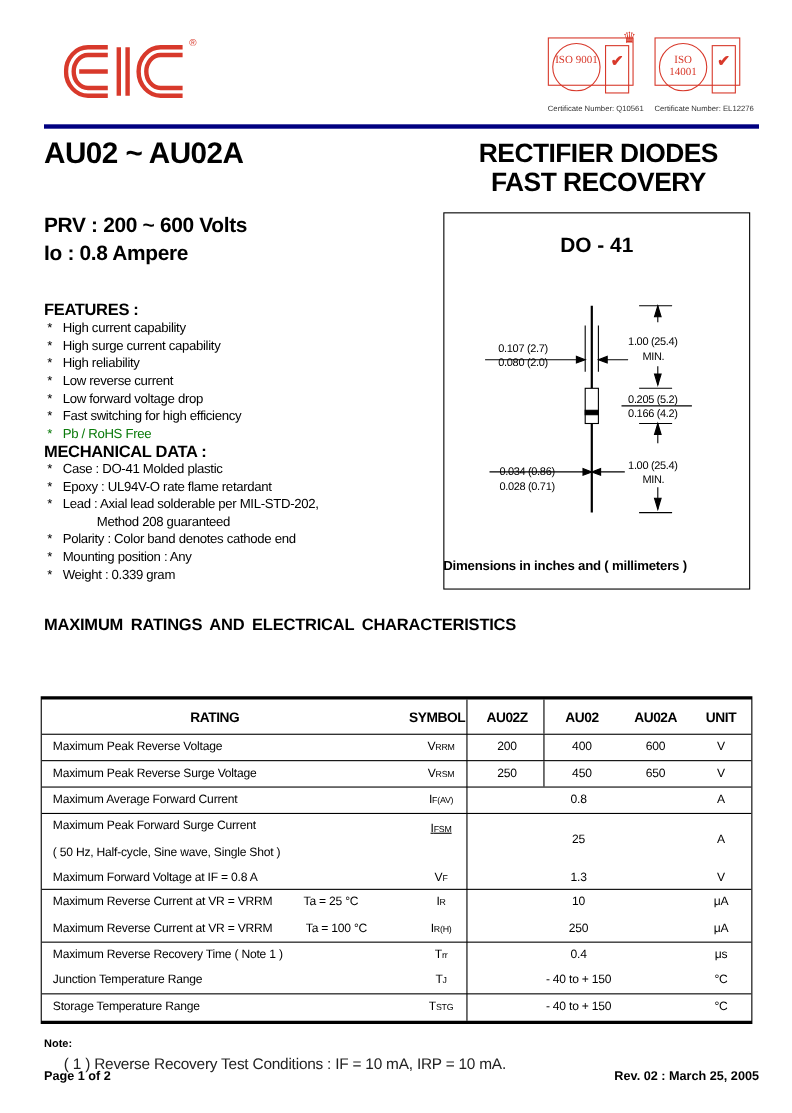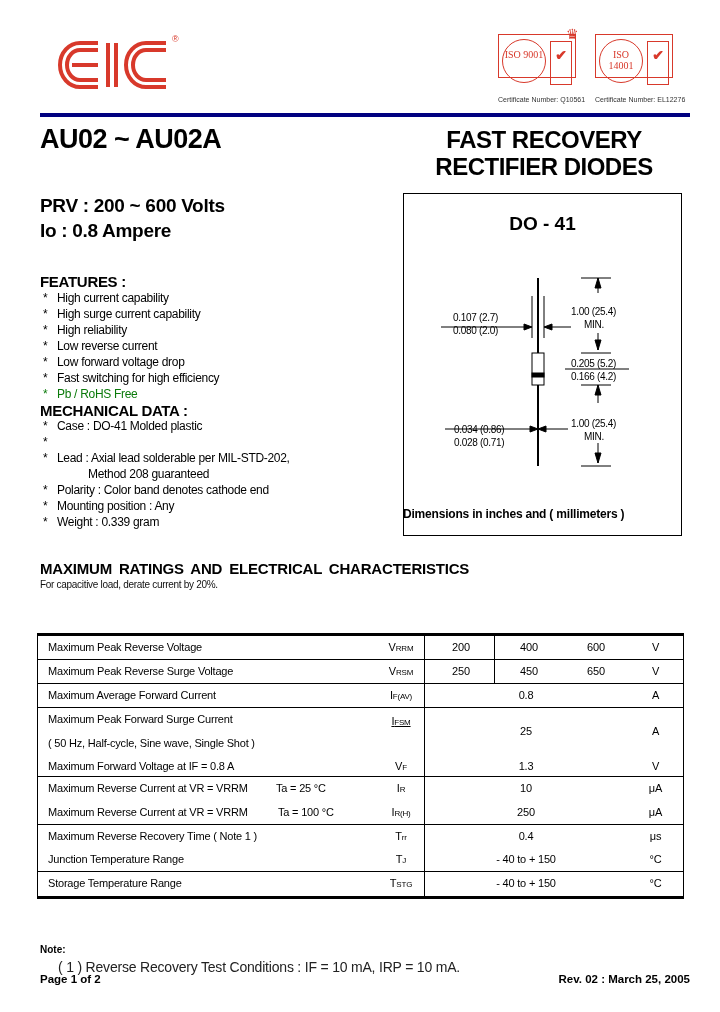--- a/index.html
+++ b/index.html
@@ -90,22 +90,22 @@
   <div class="cert-side">✔</div>
 </div>
 <span class="abs cert-num" style="left:498px;">Certificate Number: Q10561</span>
 <span class="abs cert-num" style="left:595px;">Certificate Number: EL12276</span>
 
 <div class="abs bar-left"></div>
 <div class="abs bar-right"></div>
 
 <div class="abs part-title">AU02 ~ AU02A</div>
 <div class="abs type-title">
+  <div>RECTIFIER DIODES</div>
   <div>FAST RECOVERY</div>
-  <div>RECTIFIER DIODES</div>
 </div>
 <div class="abs spec spec1">PRV : 200 ~ 600 Volts</div>
 <div class="abs spec spec2">Io : 0.8 Ampere</div>
 
 <div class="abs sec-head feat-head">FEATURES :</div>
 <div class="abs list feat-list">
   <div class="item">
       <span class="star">*</span>
       <span>High current capability</span>
     </div>
@@ -136,20 +136,21 @@
 </div>
 
 <div class="abs sec-head mech-head">MECHANICAL  DATA :</div>
 <div class="abs list mech-list">
   <div class="item">
       <span class="star">*</span>
       <span>Case : DO-41  Molded plastic</span>
     </div>
   <div class="item">
       <span class="star">*</span>
+      <span>Epoxy : UL94V-O rate flame retardant</span>
     </div>
   <div class="item">
       <span class="star">*</span>
       <span>Lead : Axial lead solderable per MIL-STD-202,</span>
     </div>
   <div class="item indent">
       <span>Method 208 guaranteed</span>
     </div>
   <div class="item">
       <span class="star">*</span>
@@ -210,26 +211,34 @@
 <span class="abs dim" style="left:571px;top:358px;">0.205 (5.2)</span>
 <span class="abs dim" style="left:571px;top:371px;">0.166 (4.2)</span>
 <span class="abs dim" style="left:454px;top:424px;">0.034 (0.86)</span>
 <span class="abs dim" style="left:454px;top:437px;">0.028 (0.71)</span>
 <span class="abs dim" style="left:571px;top:418px;">1.00 (25.4)</span>
 <span class="abs dim" style="left:584px;top:431px;">MIN.</span>
 <div class="abs pkg-caption">Dimensions in inches and ( millimeters )</div>
 
 <div class="abs max-head">MAXIMUM RATINGS AND ELECTRICAL CHARACTERISTICS</div>
 <div class="abs notes">
-  <div>For capacitive load, derate current by 20%.</div>
 </div>
 
 <div class="abs table">
   <div class="vline1"></div>
 
+  <div class="row hdr" style="height:31px;">
+    <span class="cell" style="left:135px;top:9px;">RATING</span>
+    <span class="cell" style="left:325px;top:9px;width:60px;text-align:right;">SYMBOL</span>
+    <span class="cell vz" style="top:9px;">AU02Z</span>
+    <span class="cell v02" style="top:9px;">AU02</span>
+    <span class="cell v02a" style="top:9px;">AU02A</span>
+    <span class="cell unit" style="top:9px;">UNIT</span>
+    <div class="vline2"></div>
+  </div>
 
   <div class="row" style="height:23px;">
     <span class="cell rating" style="top:5px;">Maximum Peak Reverse Voltage</span>
     <span class="cell sym" style="top:5px;"><span>V</span><span class="sub">RRM</span></span>
     <span class="cell vz" style="top:5px;">200</span>
     <span class="cell v02" style="top:5px;">400</span>
     <span class="cell v02a" style="top:5px;">600</span>
     <span class="cell unit" style="top:5px;">V</span>
     <div class="vline2"></div>
   </div>

